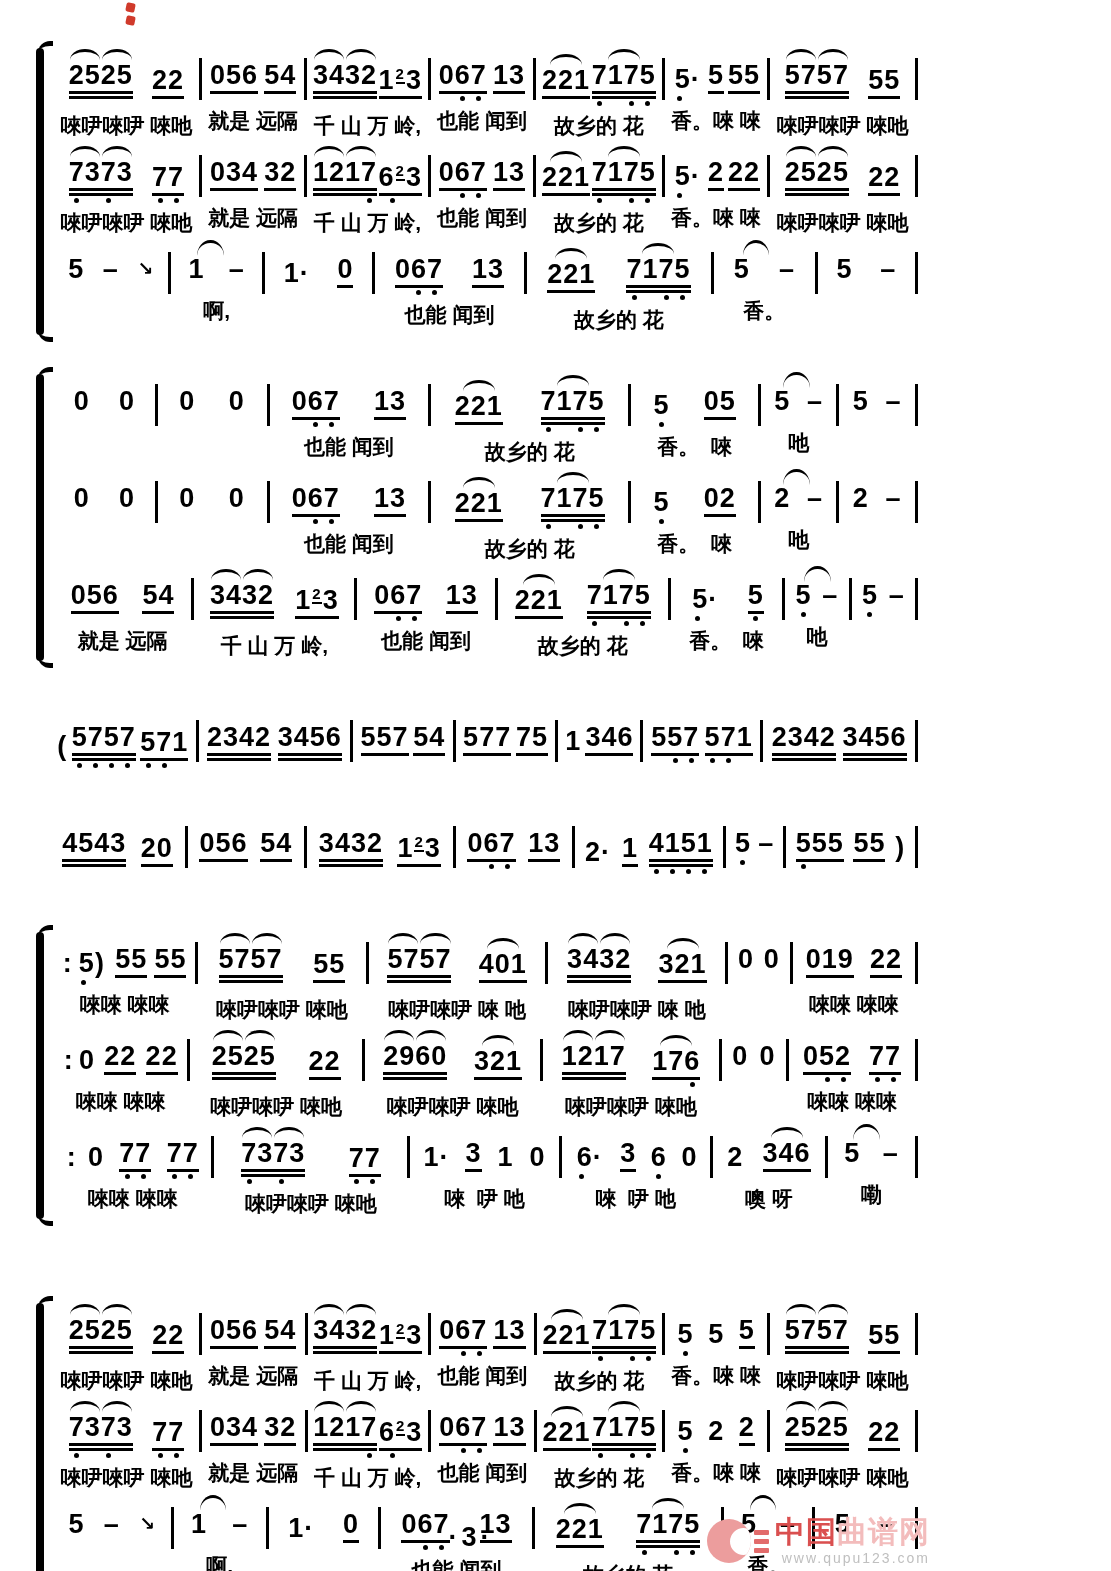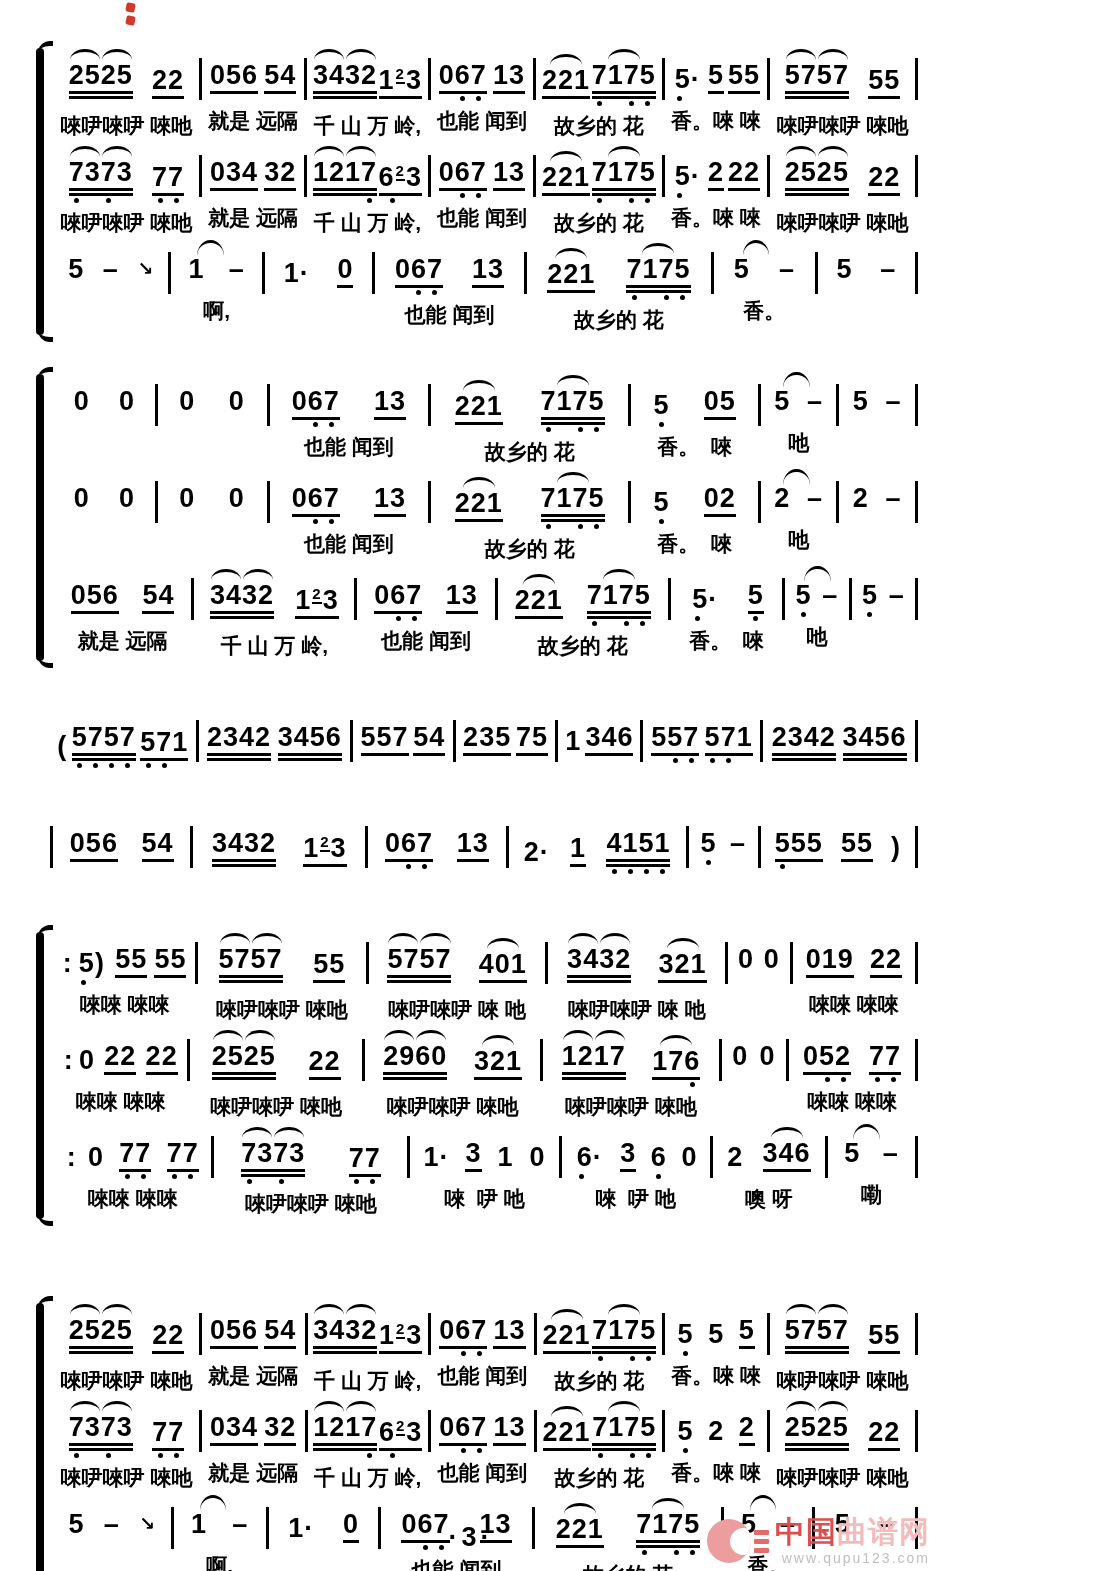--- a/index.html
+++ b/index.html
@@ -1065,21 +1065,21 @@
                   <div class="txt u1">54</div>
                   <div class="dots"></div>
                 </div>
               </div>
             </div>
             <div class="bar"></div>
             <div class="measure" style="flex-grow: 7;">
               <div class="notes">
                 <div class="group">
                   <div class="arcrow"></div>
-                  <div class="txt u1">235</div>
+                  <div class="txt u1">577</div>
                   <div class="dots"></div>
                 </div>
                 <div class="group">
                   <div class="arcrow"></div>
                   <div class="txt u1">75</div>
                   <div class="dots"></div>
                 </div>
               </div>
             </div>
             <div class="bar"></div>
@@ -1143,20 +1143,34 @@
                 </div>
               </div>
             </div>
             <div class="bar"></div>
           </div>
         </div>
       </div>
       <div class="system">
         <div class="lines">
           <div class="line no-ly">
+            <div class="measure" style="flex-grow: 8;">
+              <div class="notes">
+                <div class="group">
+                  <div class="arcrow"></div>
+                  <div class="txt u2">4543</div>
+                  <div class="dots"></div>
+                </div>
+                <div class="group">
+                  <div class="arcrow"></div>
+                  <div class="txt u1">20</div>
+                  <div class="dots"></div>
+                </div>
+              </div>
+            </div>
             <div class="bar"></div>
             <div class="measure" style="flex-grow: 7;">
               <div class="notes">
                 <div class="group">
                   <div class="arcrow"></div>
                   <div class="txt u1">056</div>
                   <div class="dots"></div>
                 </div>
                 <div class="group">
                   <div class="arcrow"></div>

